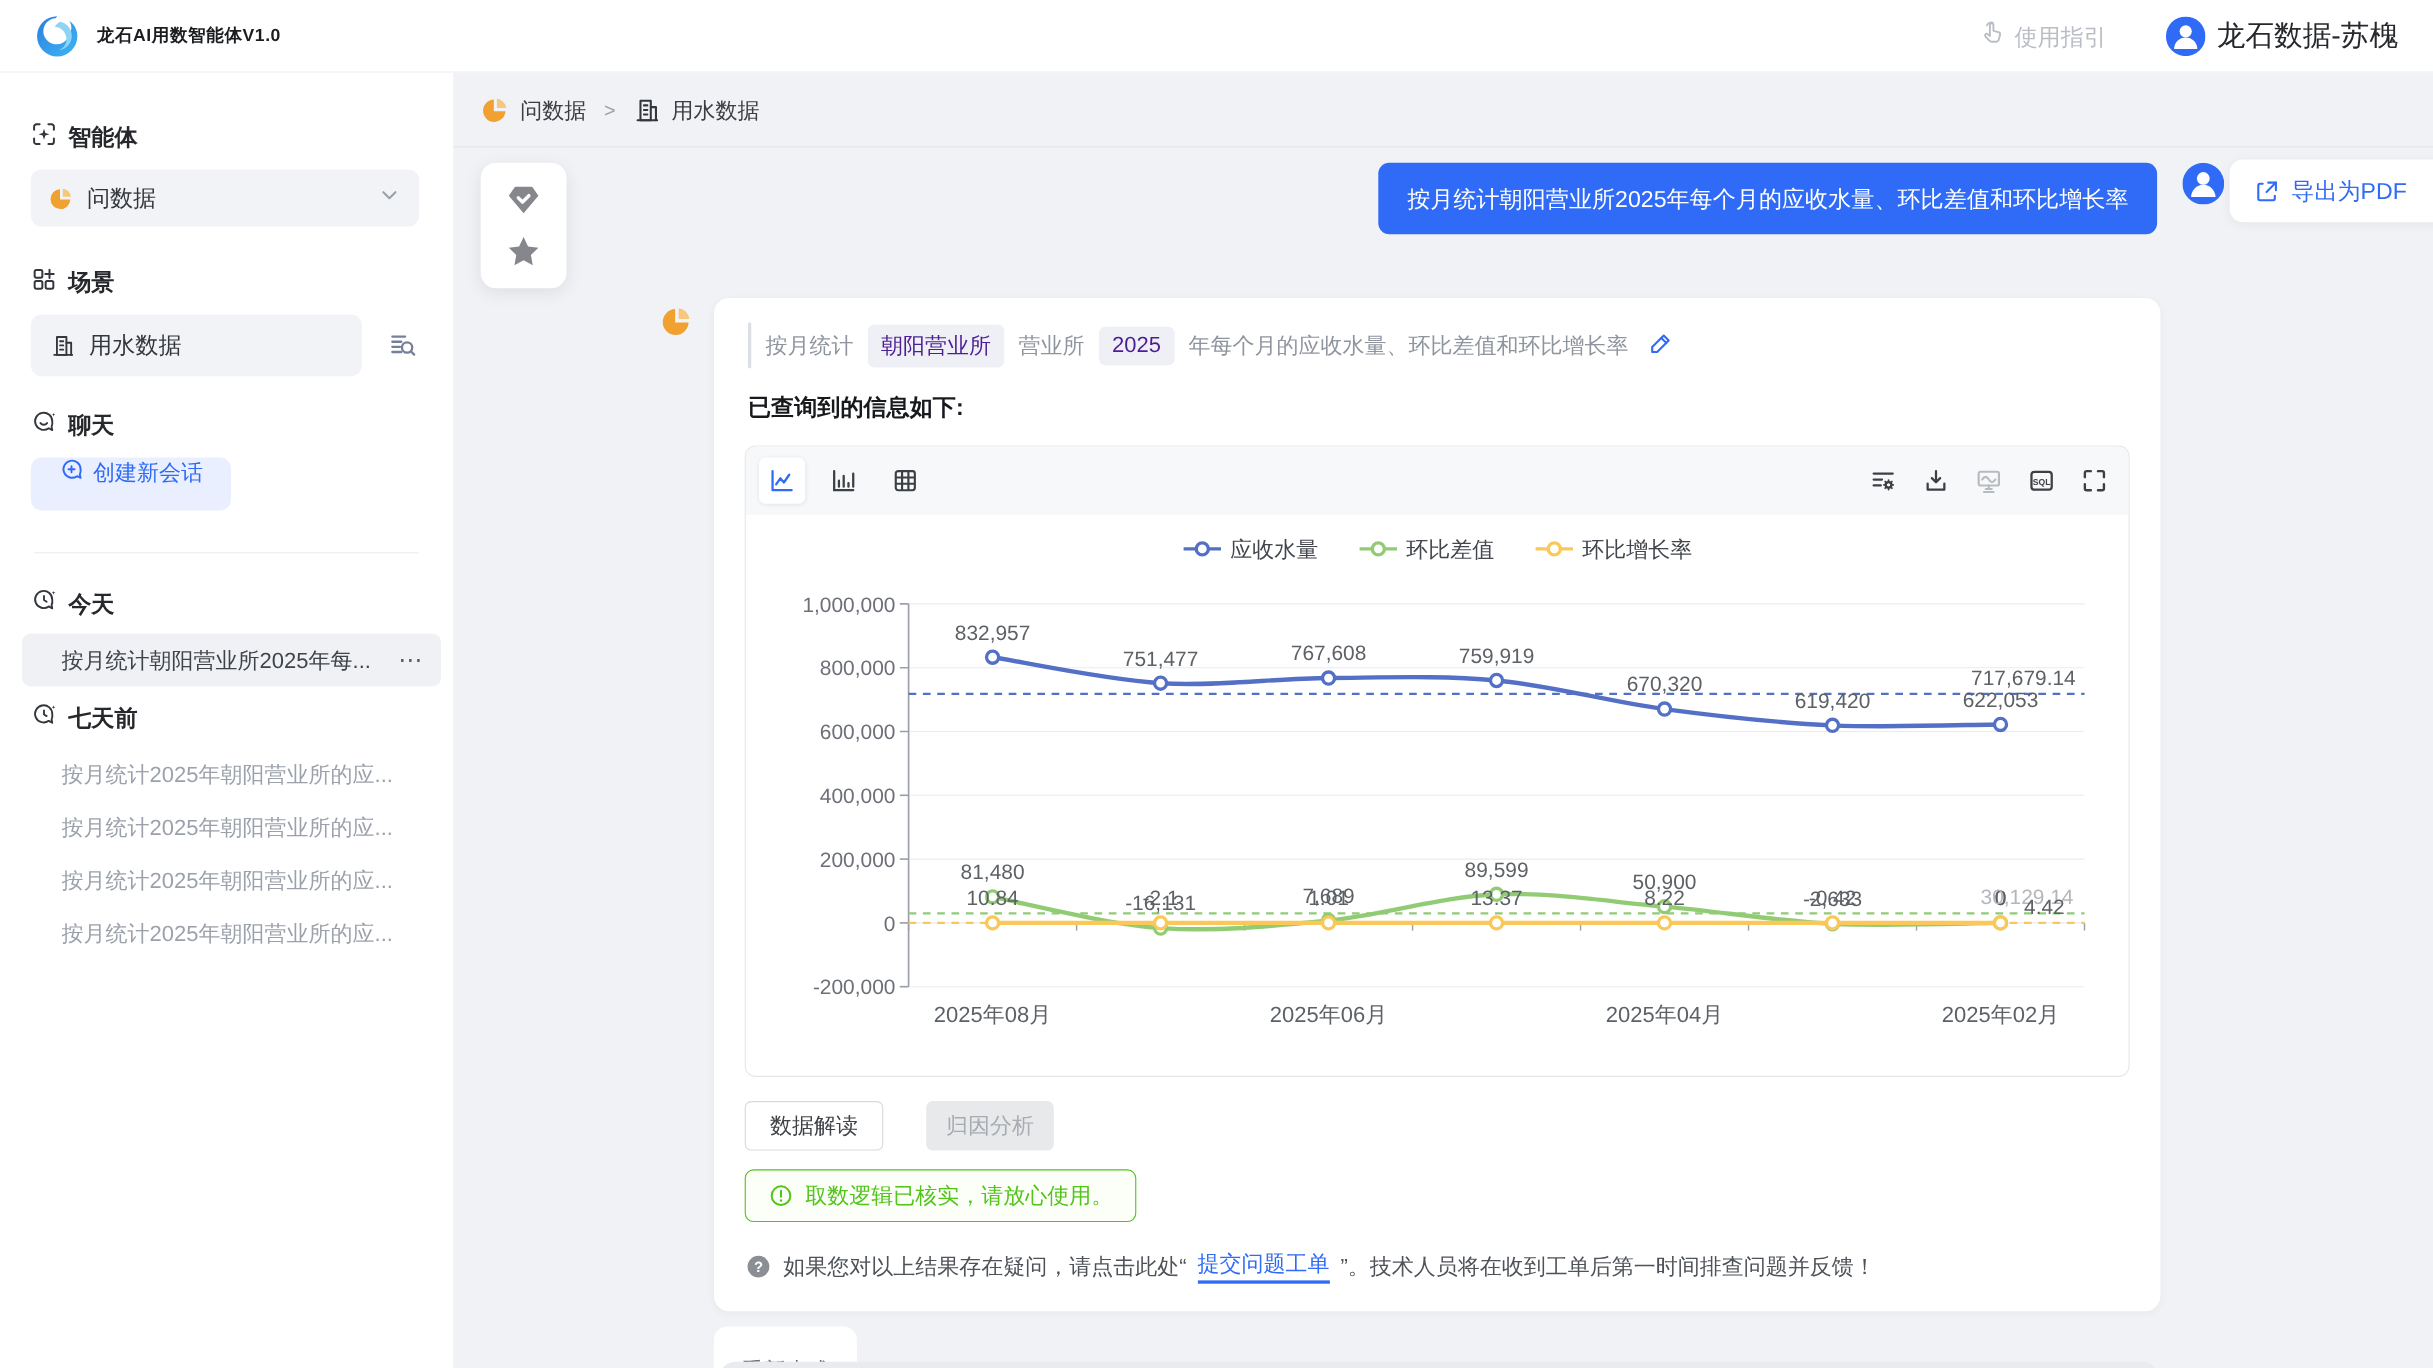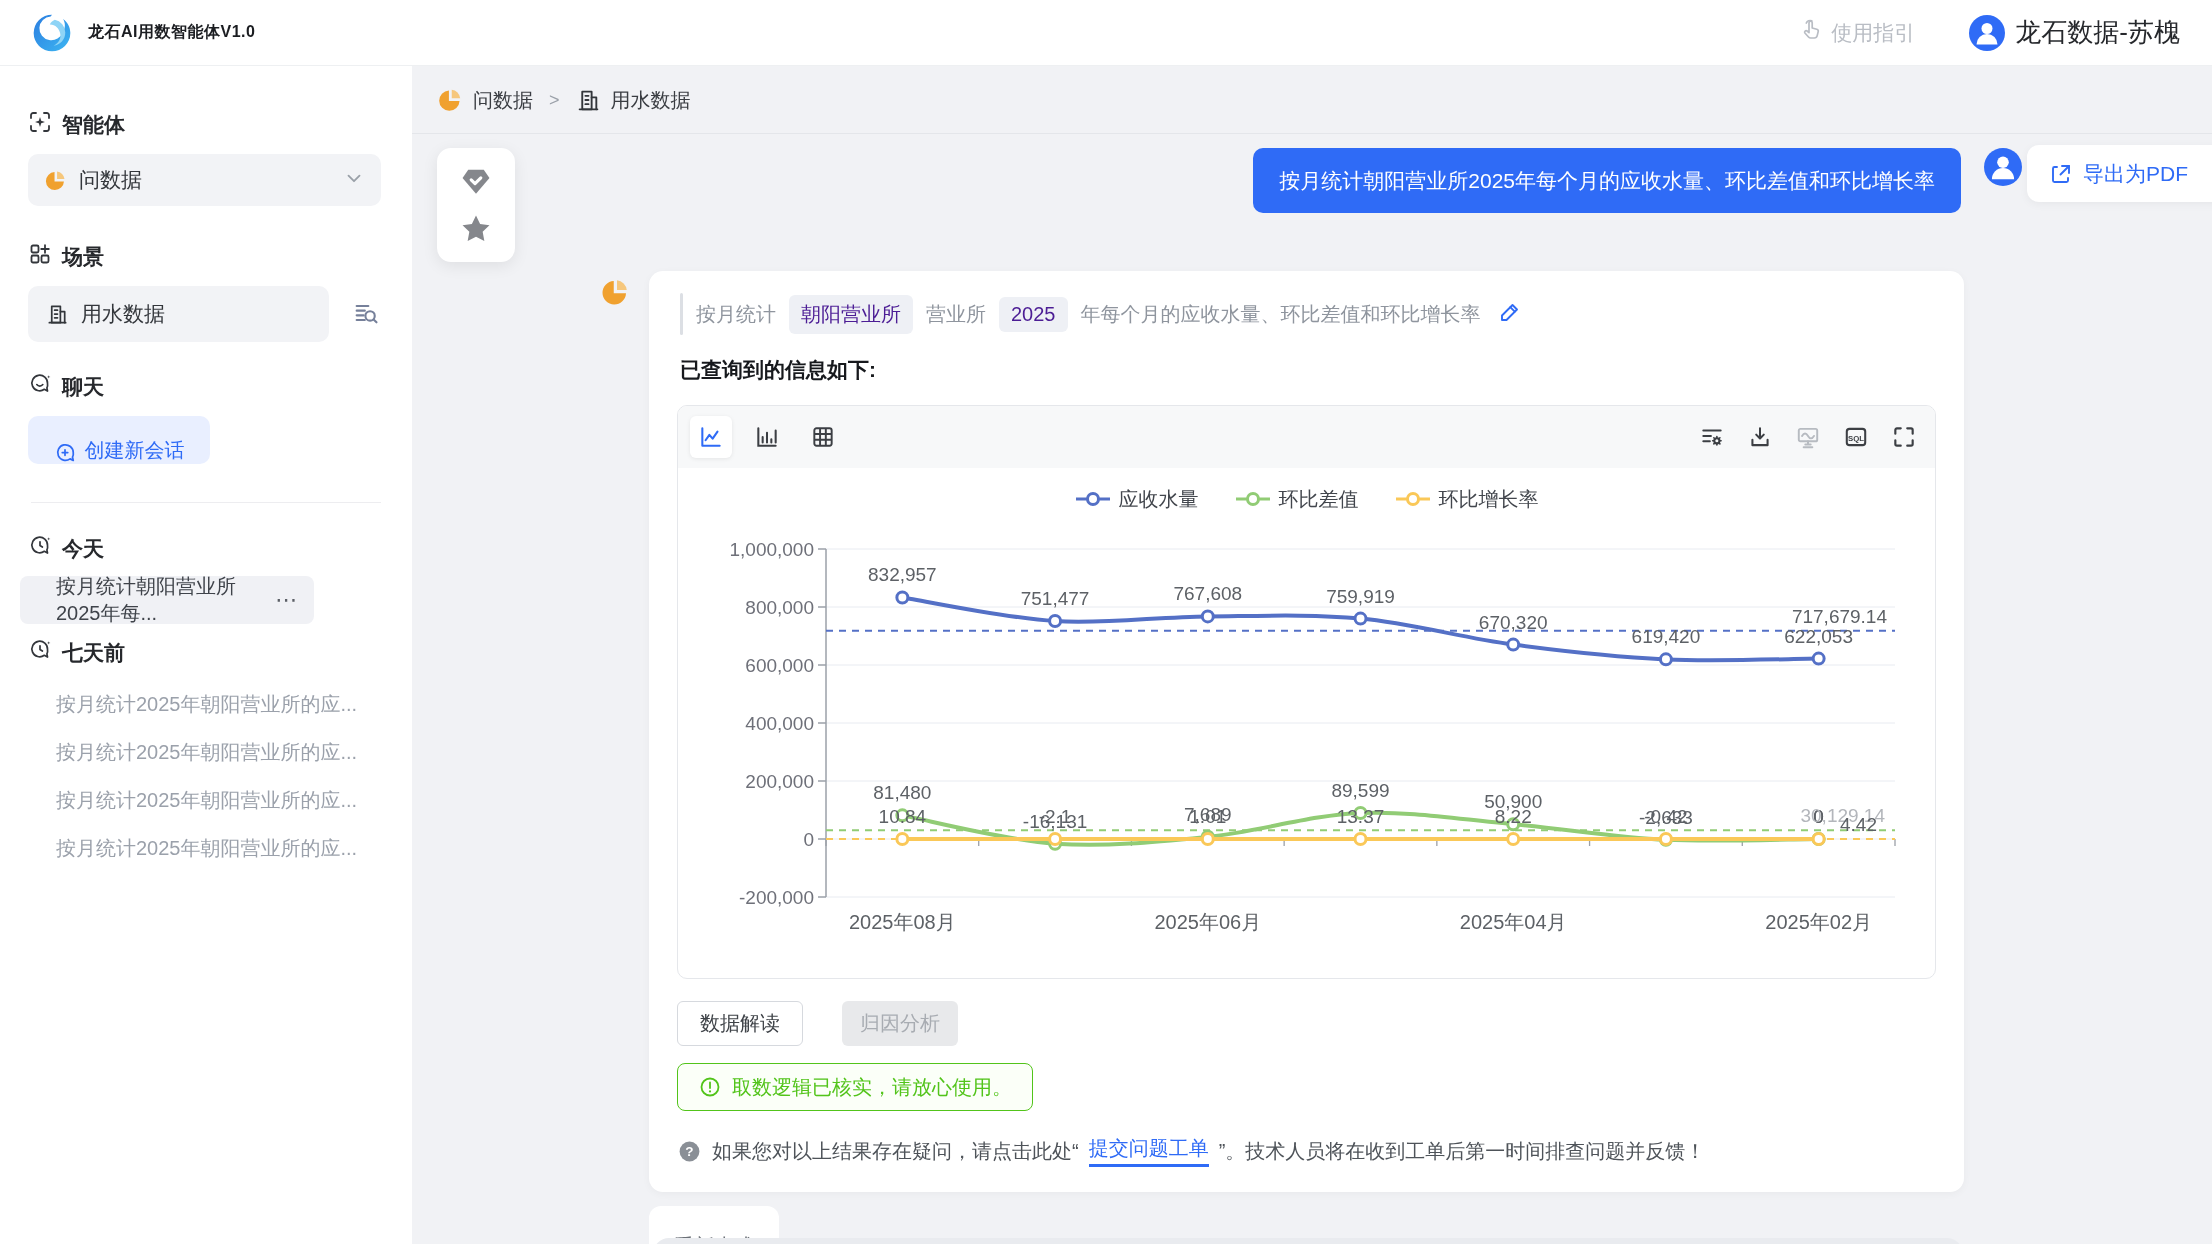--- a/index.html
+++ b/index.html
@@ -17,24 +17,24 @@
   .header-avatar { margin-left:54px; width:36px; height:36px; }
   .user-name { margin-left:10px; font-size:26px; color:#26282c; }
 
   
   .sidebar { position:absolute; left:0; top:66px; width:412px; height:1178px; background:#fff; z-index:20; }
   .side-head { position:absolute; left:28px; display:flex; align-items:center; gap:10px;
                font-size:21px; font-weight:600; color:#26282c; }
   .side-pill { position:absolute; left:28px; background:#f2f3f6; border-radius:10px;
                display:flex; align-items:center; font-size:21px; color:#33363b; cursor:pointer; }
   .new-chat { position:absolute; left:28px; top:350px; width:182px; height:48px; background:#e9efff;
-              border-radius:10px; display:flex; align-items:flex-end; justify-content:center; gap:9px;
+              border-radius:10px; display:flex; align-items:flex-start; justify-content:center; gap:9px;
               color:#2f6bf6; font-size:20px; cursor:pointer; }
   .side-divider { position:absolute; left:31px; top:436px; width:350px; height:1px; background:#ededf0; }
-  .chat-item-active { position:absolute; left:20px; top:510px; width:294px; height:48px; background:#f0f1f5;
+  .chat-item-active { position:absolute; left:20px; top:510px; width:381px; height:48px; background:#f0f1f5;
               border-radius:8px; display:flex; align-items:center; padding:0 16px 0 36px;
               font-size:20px; color:#3f434a; cursor:pointer; }
   .chat-item-active .more { margin-left:auto; color:#5b5f66; font-size:22px; letter-spacing:1px; }
   .week-item { position:absolute; left:56px; width:330px; height:28px; font-size:20px; color:#9ba1ab;
                white-space:nowrap; overflow:hidden; cursor:pointer; }
 
   
   .content { position:absolute; left:412px; top:66px; width:1800px; height:1178px; background:#f1f2f5; }
   .breadcrumb { position:absolute; left:25px; top:18px; height:32px; display:flex; align-items:center; gap:10px; }
   .breadcrumb .crumb { font-size:20px; color:#3a3d42; cursor:pointer; }

